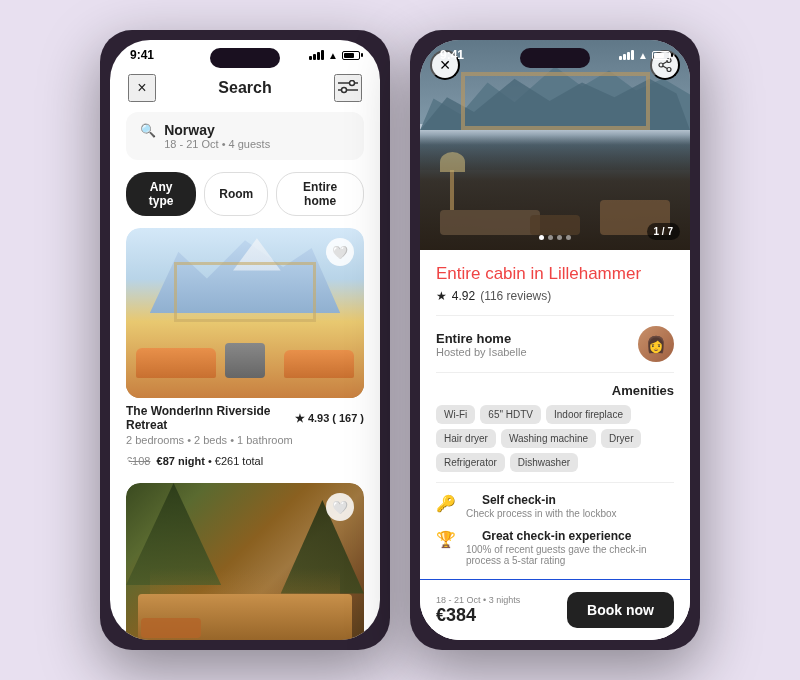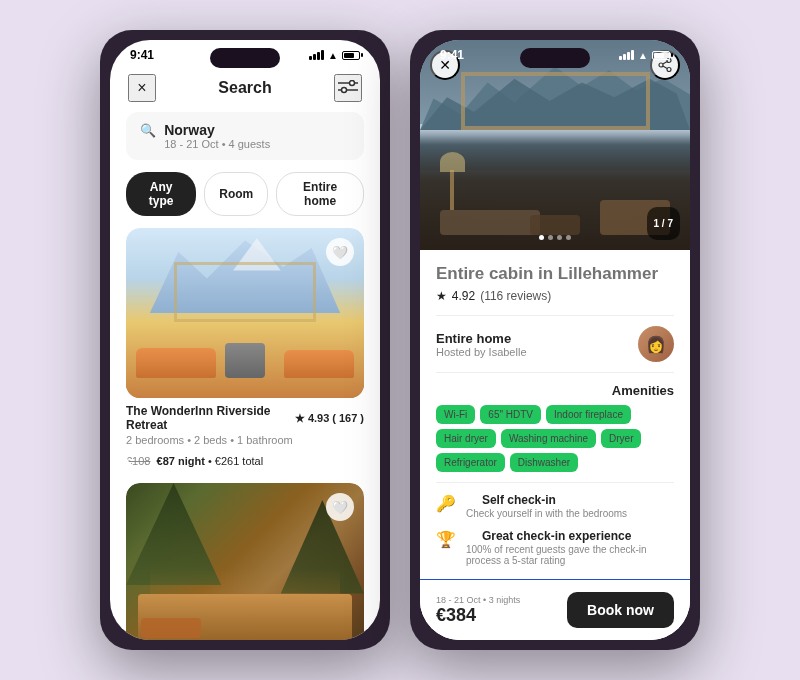--- a/index.html
+++ b/index.html
@@ -160,39 +160,39 @@
       border-radius: 50%;
       display: flex; align-items: center; justify-content: center;
       font-size: 14px; cursor: pointer;
     }
     .photo-counter {
       position: absolute;
       bottom: 10px; right: 10px;
       background: rgba(0,0,0,0.6);
       color: #fff;
       font-size: 10px;
-      padding: 11px 7px;
+      padding: 3px 7px;
       border-radius: 10px;
       font-weight: 600;
     }
     .photo-dots {
       position: absolute;
       bottom: 10px; left: 50%;
       transform: translateX(-50%);
       display: flex; gap: 4px;
     }
     .dot { width: 5px; height: 5px; border-radius: 50%; background: rgba(255,255,255,0.5); }
     .dot.active { background: #fff; }
 
     .detail-content {
       padding: 14px 16px 80px;
       overflow-y: hidden;
       background: #fff;
     }
-    .detail-title { font-size: 17px; font-weight: 700; color: #737373; margin-bottom: 5px; }
+    .detail-title { font-size: 17px; font-weight: 400; color: #ef4444; margin-bottom: 5px; }
     .detail-rating { display: flex; align-items: center; gap: 5px; font-size: 12px; color: #222; margin-bottom: 12px; }
     .detail-rating .star { font-size: 12px; }
     .reviews-text { color: #555; }
 
     .detail-divider { height: 1px; background: #eee; margin: 10px 0; }
 
     .host-row {
       display: flex; justify-content: space-between; align-items: center;
       margin-bottom: 4px;
     }
@@ -205,21 +205,21 @@
       background: linear-gradient(135deg, #c8906a, #a06040);
       overflow: hidden;
       display: flex; align-items: center; justify-content: center;
       font-size: 16px;
     }
 
     .amenities-section { margin-top: 10px; text-align: right; }
     .section-title { font-size: 13px; font-weight: 700; color: #222; margin-bottom: 7px; }
     .amenity-tags { display: flex; flex-wrap: wrap; gap: 5px; }
     .amenity-tag {
-      background: #22c55e;
+      background: #e5e5e5;
       border-radius: 6px;
       padding: 4px 8px;
       font-size: 10px;
       color: #444;
     }
 
     .feature-row {
       display: flex; align-items: flex-start; gap: 10px;
       margin: 10px 0;
     }
@@ -475,21 +475,21 @@
             <span class="amenity-tag">Dishwasher</span>
           </div>
         </div>
 
         <div class="detail-divider"></div>
 
         <div class="feature-row">
           <span class="feature-icon">🔑</span>
           <div class="feature-text">
             <div class="feature-title">Self check-in</div>
-            <div class="feature-desc">Check yourself in with the bedrooms</div>
+            <div class="feature-desc">Check process in with the lockbox</div>
           </div>
         </div>
 
         <div class="feature-row">
           <span class="feature-icon">🏆</span>
           <div class="feature-text">
             <div class="feature-title">Great check-in experience</div>
             <div class="feature-desc">100% of recent guests gave the check-in process a 5-star rating</div>
           </div>
         </div>

